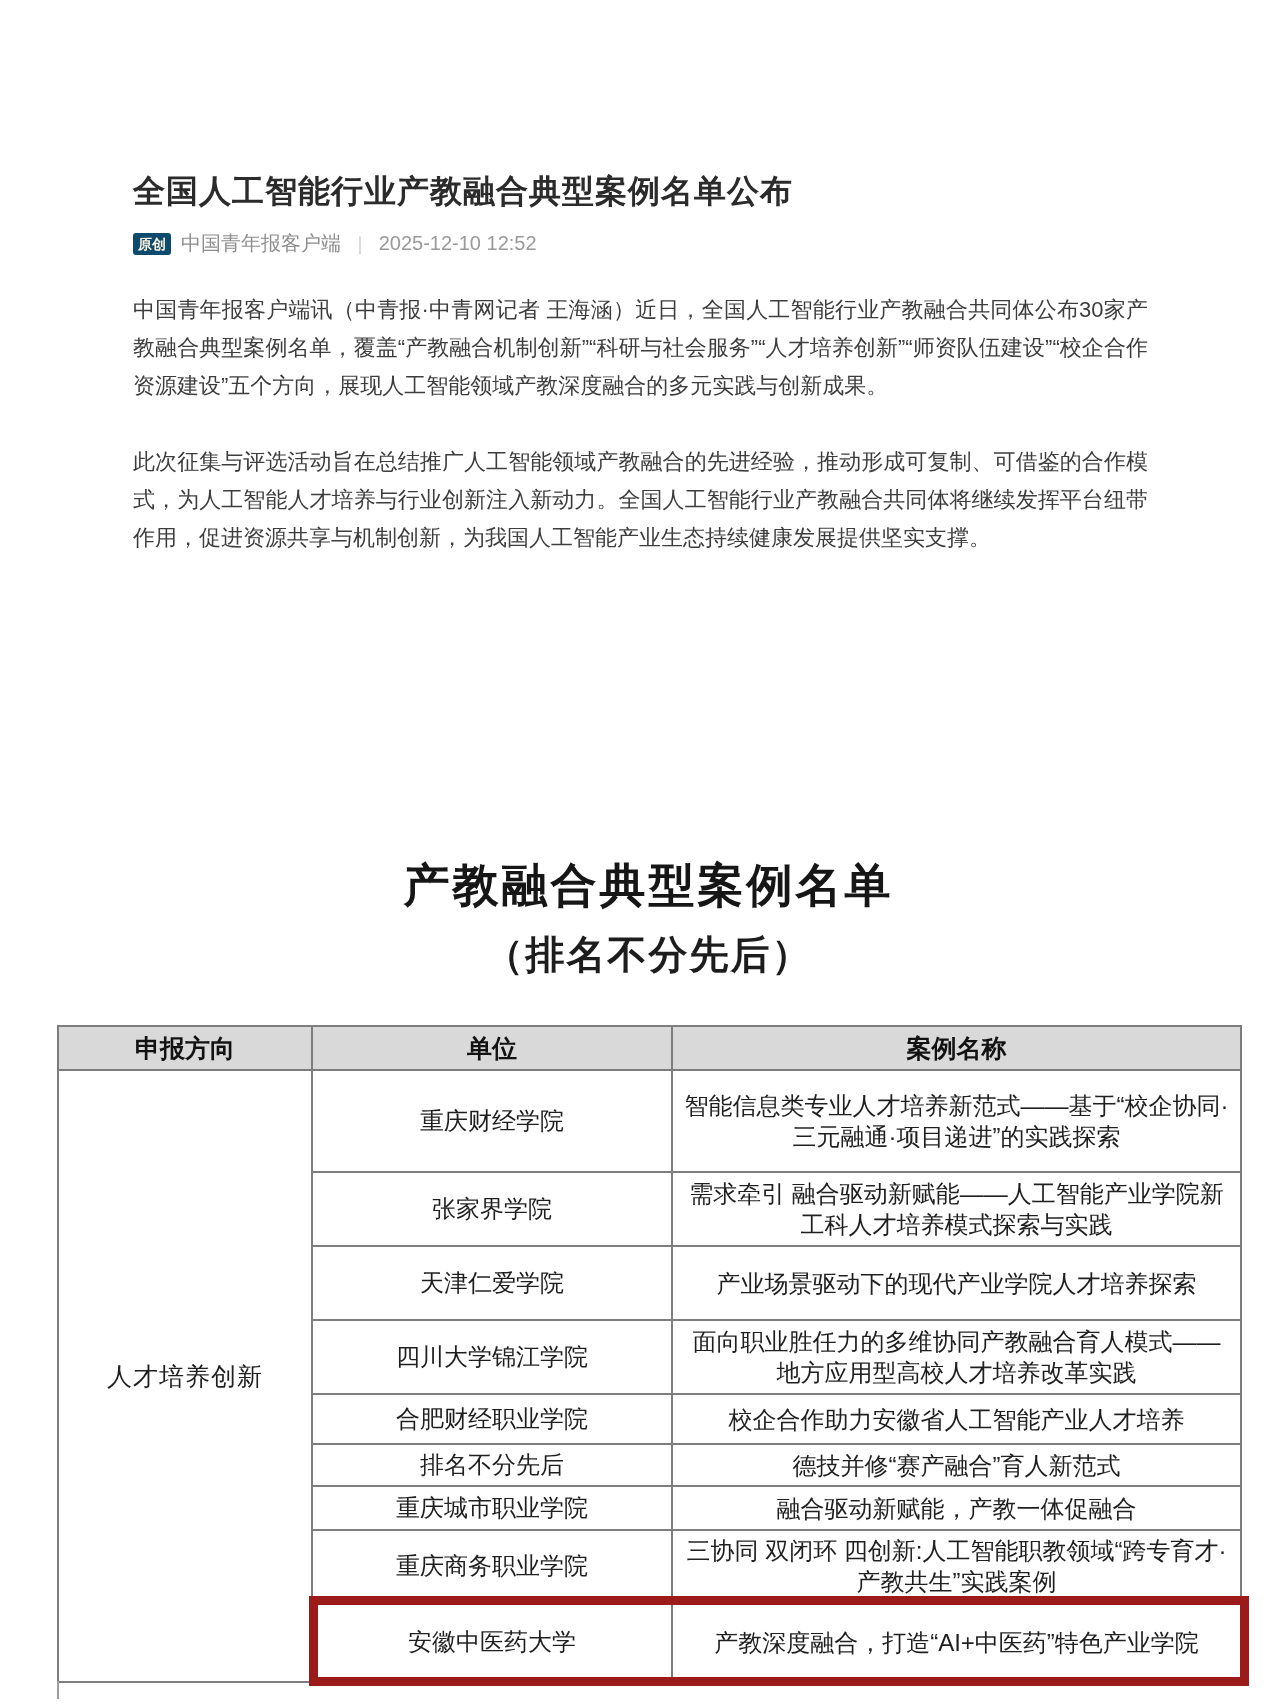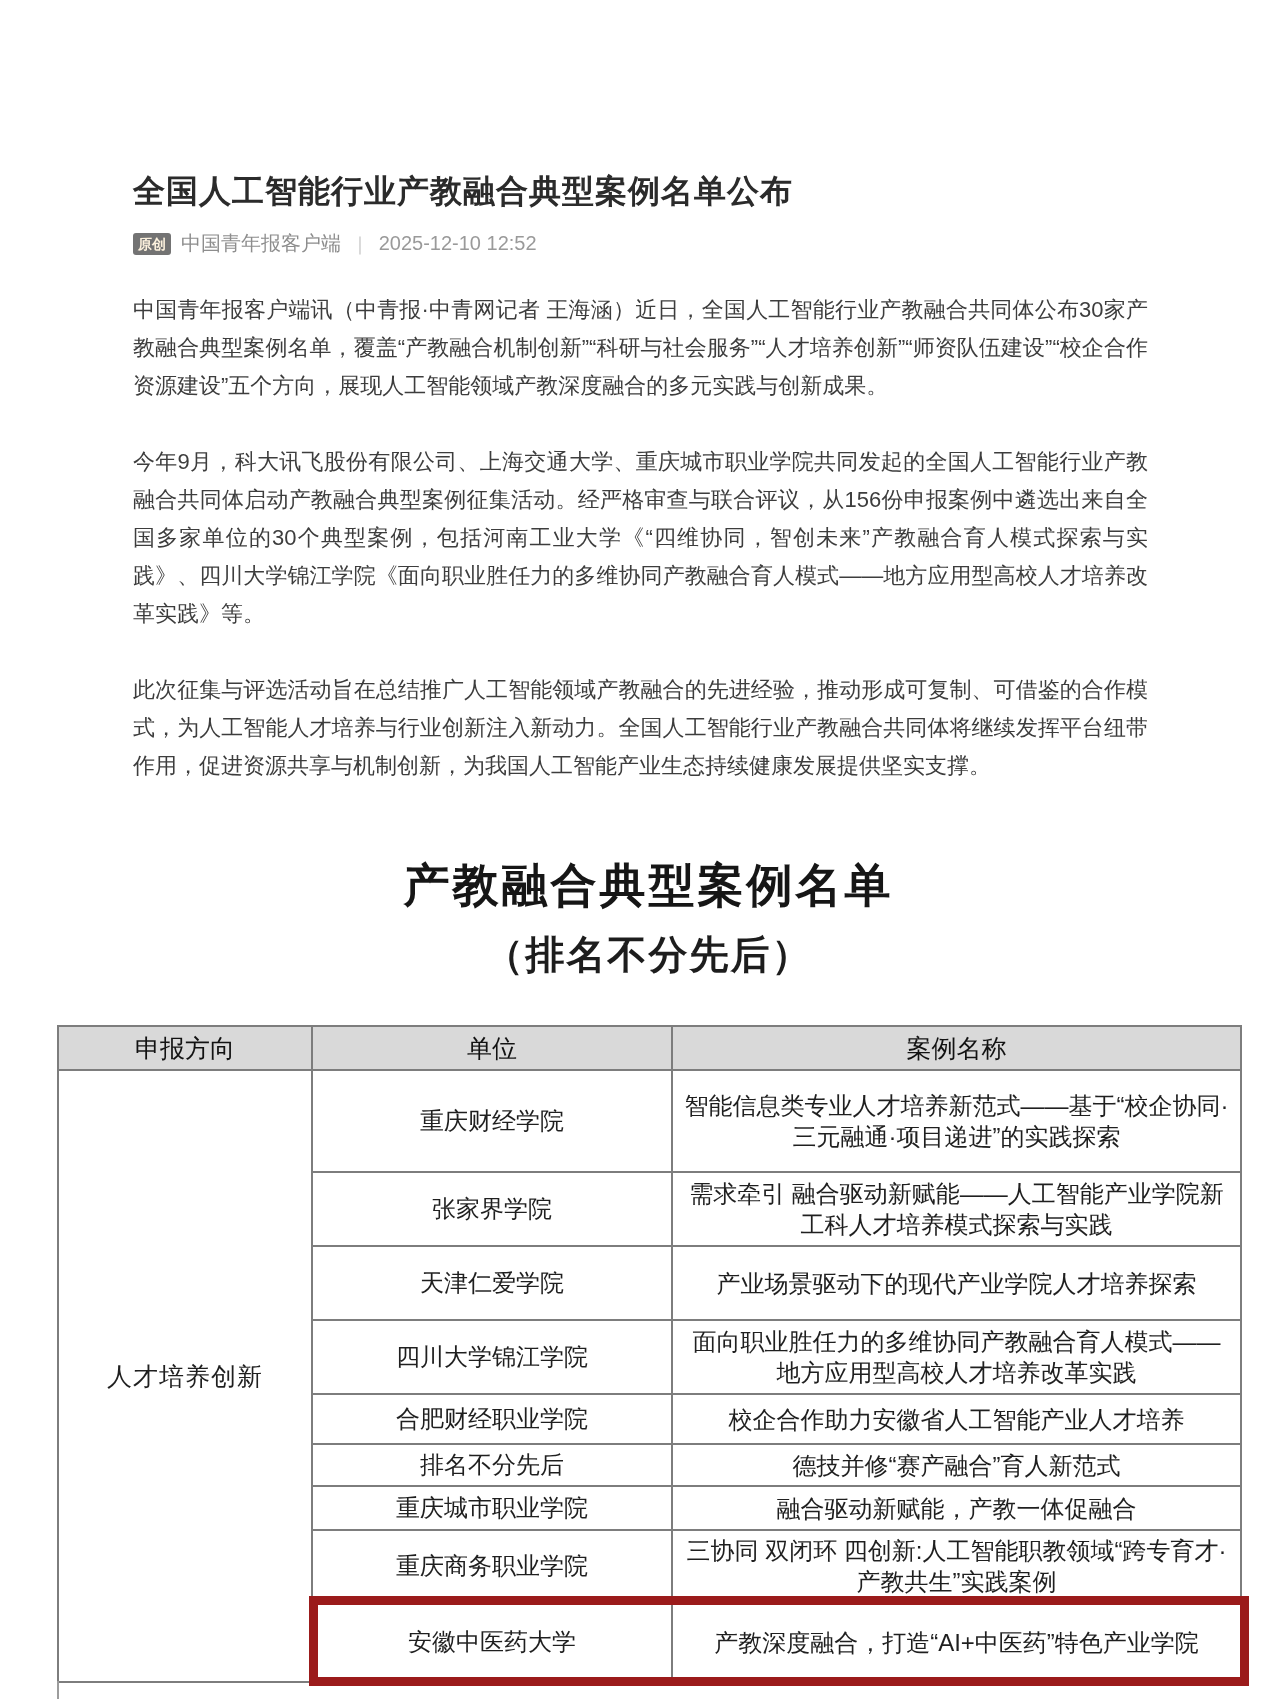--- a/index.html
+++ b/index.html
@@ -29,21 +29,21 @@
   }
   .meta-row {
     display: flex;
     align-items: center;
     gap: 10px;
     font-size: 20px;
     color: #8d8d8d;
   }
   .origin-badge {
     display: inline-block;
-    background: #737373;
+    background: #0c4a6e;
     color: #fdf2de;
     font-size: 14px;
     line-height: 1;
     padding: 4px 5px;
     border-radius: 3px;
     font-weight: 600;
   }
   .meta-sep { color: #c0c0c0; font-size: 18px; }
   .meta-time { color: #9a9a9a; }
   .author-row {
@@ -103,21 +103,21 @@
     border: 2px solid #7d7d7d;
     text-align: center;
     vertical-align: middle;
     padding: 3px 10px;
     box-sizing: border-box;
   }
   table.cases th {
     background: #d9d9d9;
     height: 44px;
     font-size: 25px;
-    font-weight: 400;
+    font-weight: 700;
     color: #121212;
   }
   td.unit-cell {
     font-size: 24px;
     font-weight: 500;
     color: #1f1f1f;
   }
   td.case-cell {
     font-size: 24px;
     font-weight: 500;
@@ -160,21 +160,20 @@
   <div class="article">
     <h1 class="article-title">全国人工智能行业产教融合典型案例名单公布</h1>
     <div class="meta-row">
       <span class="origin-badge">原创</span>
       <span class="meta-source">中国青年报客户端</span>
       <span class="meta-sep">｜</span>
       <span class="meta-time">2025-12-10 12:52</span>
     </div>
     <div class="article-body">
       <p>中国青年报客户端讯（中青报·中青网记者 王海涵）近日，全国人工智能行业产教融合共同体公布30家产教融合典型案例名单，覆盖“产教融合机制创新”“科研与社会服务”“人才培养创新”“师资队伍建设”“校企合作资源建设”五个方向，展现人工智能领域产教深度融合的多元实践与创新成果。</p>
-      <p>今年9月，科大讯飞股份有限公司、上海交通大学、重庆城市职业学院共同发起的全国人工智能行业产教融合共同体启动产教融合典型案例征集活动。经严格审查与联合评议，从156份申报案例中遴选出来自全国多家单位的30个典型案例，包括河南工业大学《“四维协同，智创未来”产教融合育人模式探索与实践》、四川大学锦江学院《面向职业胜任力的多维协同产教融合育人模式——地方应用型高校人才培养改革实践》等。</p>
       <p>此次征集与评选活动旨在总结推广人工智能领域产教融合的先进经验，推动形成可复制、可借鉴的合作模式，为人工智能人才培养与行业创新注入新动力。全国人工智能行业产教融合共同体将继续发挥平台纽带作用，促进资源共享与机制创新，为我国人工智能产业生态持续健康发展提供坚实支撑。</p>
     </div>
   </div>
 
   <div class="list-title">产教融合典型案例名单</div>
   <div class="list-subtitle">（排名不分先后）</div>
 
   <div class="table-wrap">
     <table class="cases">
       <colgroup>

